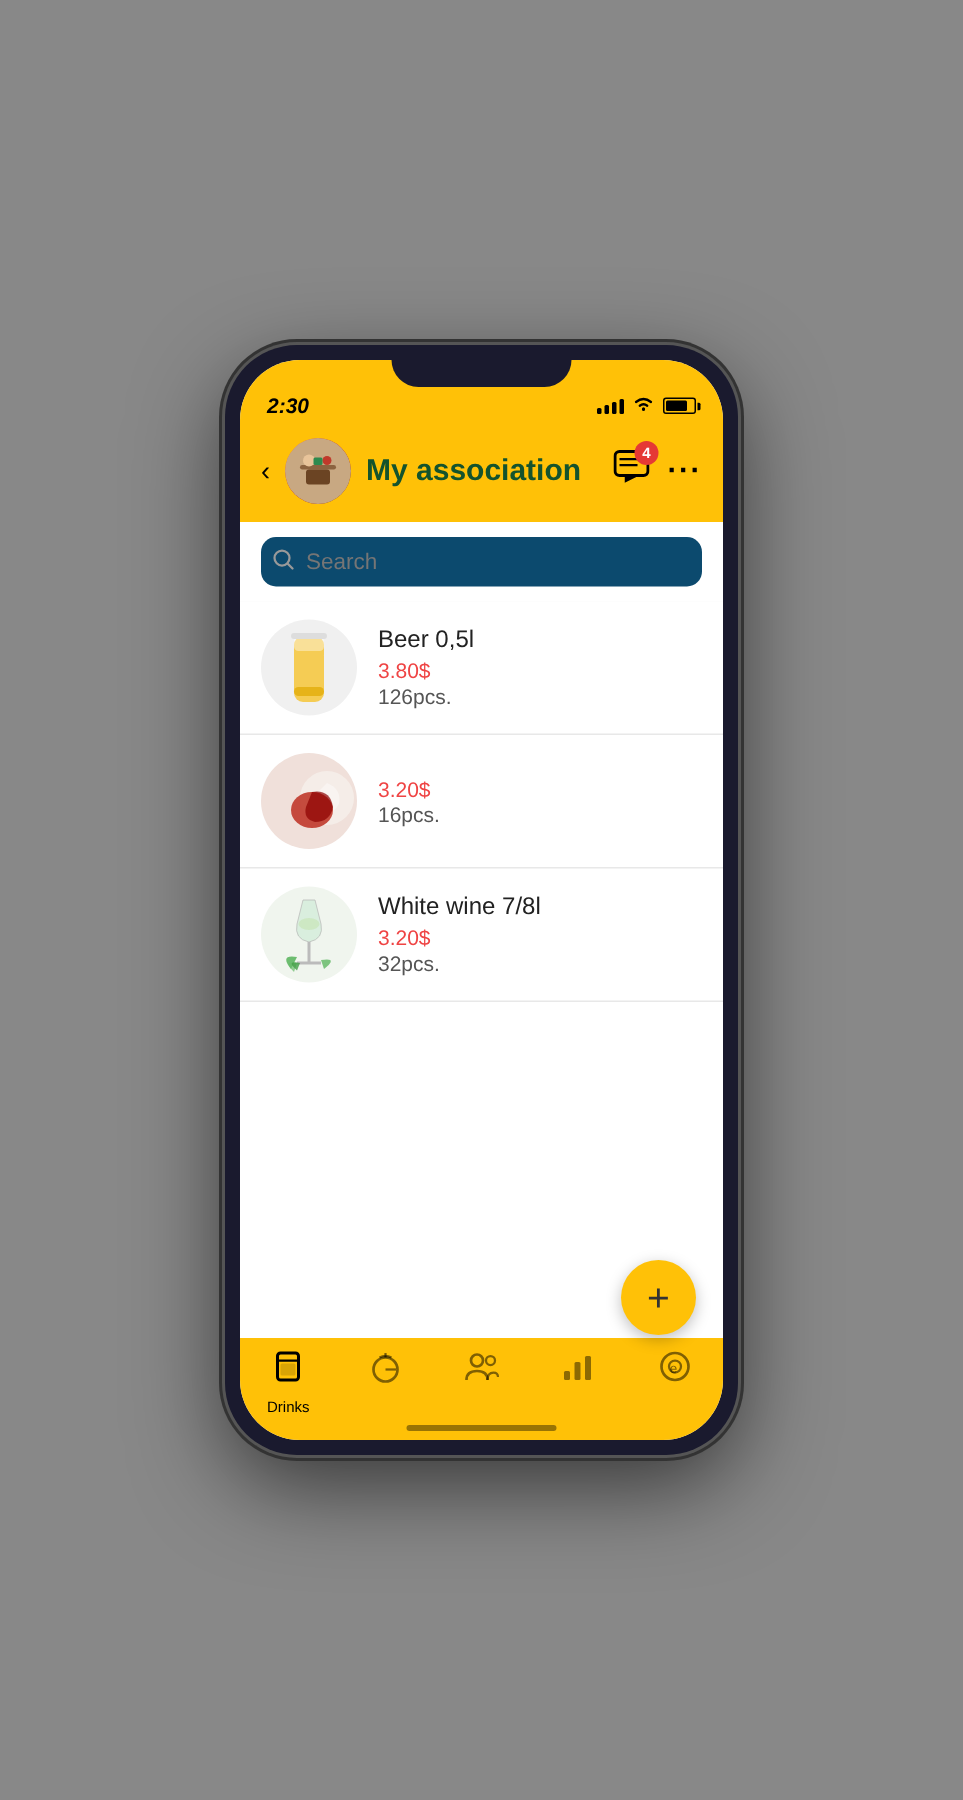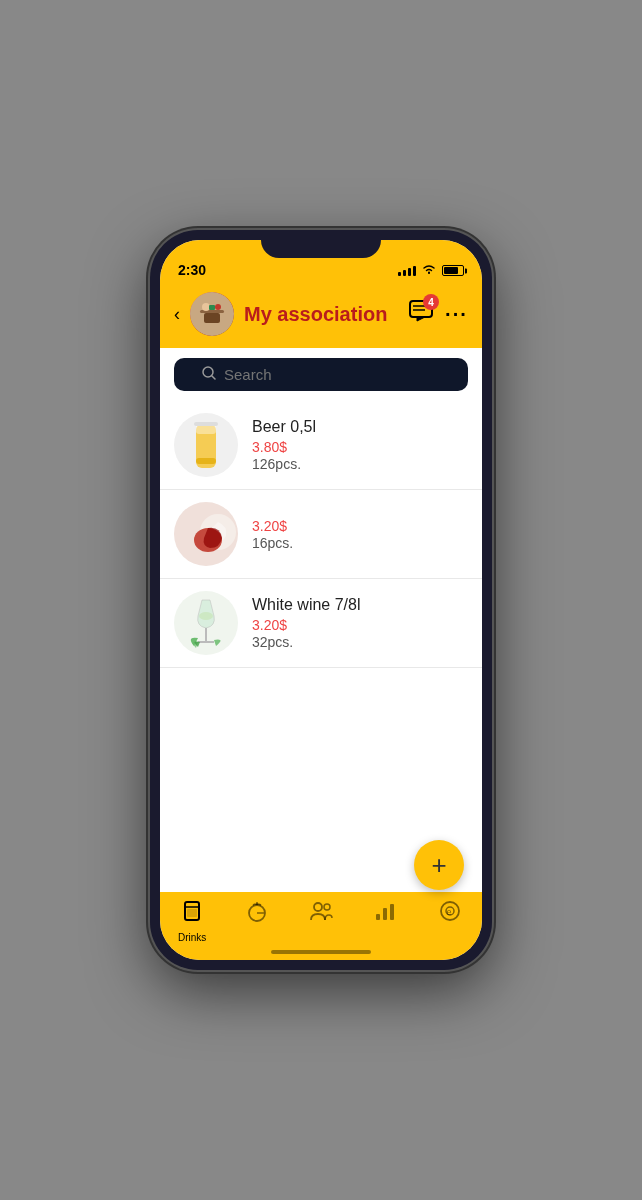--- a/index.html
+++ b/index.html
@@ -50,20 +50,21 @@
     .status-bar {
       background: #FFC107;
       height: 44px;
       display: flex;
       align-items: flex-end;
       justify-content: space-between;
       padding: 0 18px 6px;
       flex-shrink: 0;
       z-index: 50;
       position: relative;
+      font-style: italic;
     }
 
     .status-time {
       font-size: 14px;
       font-weight: 600;
       color: #000;
     }
 
     .status-icons {
       display: flex;
@@ -150,21 +151,21 @@
       background: linear-gradient(135deg, #e8a87c, #c0392b, #8e6b47);
       display: flex;
       align-items: center;
       justify-content: center;
       font-size: 18px;
     }
 
     .header-title {
       font-size: 20px;
       font-weight: 700;
-      color: #b91c1c;
+      color: #14532d;
       flex: 1;
     }
 
     .header-actions {
       display: flex;
       align-items: center;
       gap: 12px;
     }
 
     .chat-btn {
@@ -202,25 +203,25 @@
     }
 
     
     .search-container {
       background: #fff;
       padding: 10px 14px;
       flex-shrink: 0;
     }
 
     .search-box {
-      background: #0f172a;
+      background: #0c4a6e;
       border-radius: 10px;
       display: flex;
       align-items: center;
-      padding: 8px 28px;
+      padding: 8px 8px;
       gap: 8px;
     }
 
     .search-icon-glyph {
       color: #999;
       font-size: 14px;
     }
 
     .search-input {
       border: none;

